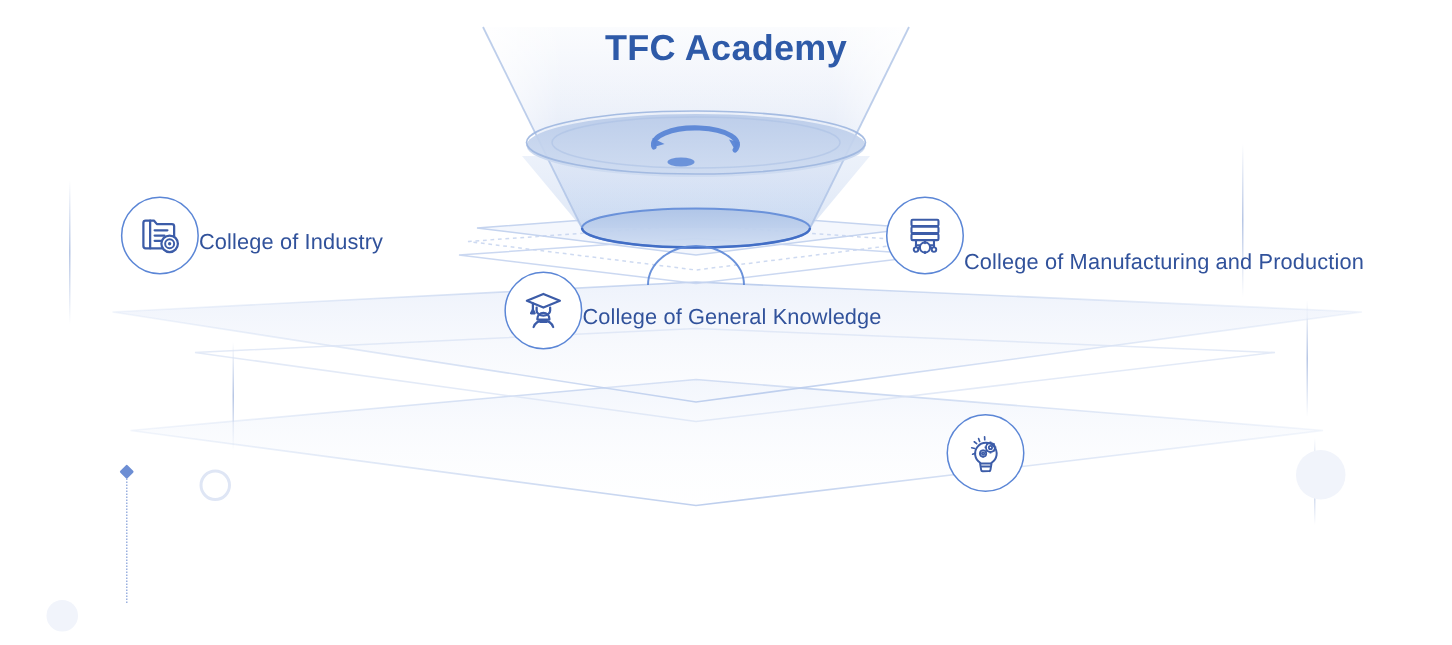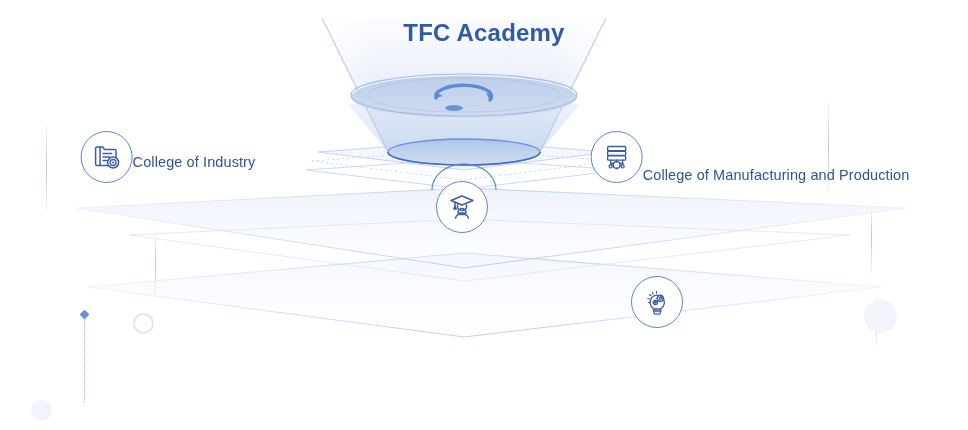--- a/index.html
+++ b/index.html
@@ -264,20 +264,21 @@
           <path d="M16 5 L27 9.5 L16 14 L5 9.5 Z"></path>
           <path d="M9 11.3 V15.5"></path>
           <path d="M9 15.5 l-1.2 2.4 h2.4 z" fill="#3c5ca8"></path>
           <path d="M11.5 14 V16.2 a4.5 3.2 0 0 0 9 0 V14"></path>
           <path d="M16 17.5 a4 4 0 0 1 4 4 v0.5 h-8 v-0.5 a4 4 0 0 1 4 -4 z"></path>
           <path d="M9.5 27 a6.8 6 0 0 1 13 0"></path>
           <path d="M13.8 23.5 h4.4"></path>
         </g>
       </svg>
     </div>
+    <div class="node-label">College of General Knowledge</div>
   </div>
 
 
   <div class="node" style="left:657px; top:276px; transform:translateX(-50%);">
     <div class="node-icon">
       <svg width="32" height="32" viewBox="0 0 32 32">
         <g fill="none" stroke="#3c5ca8" stroke-width="1.3" stroke-linejoin="round" stroke-linecap="round">
           <path d="M12.5 22.5 a7.2 7.2 0 1 1 7.5 0"></path>
           <path d="M12.4 23 h7.6 l-0.7 4.2 a1 1 0 0 1 -1 0.9 h-4.2 a1 1 0 0 1 -1 -0.9 z"></path>
           <path d="M13.4 25 h5.5"></path>

